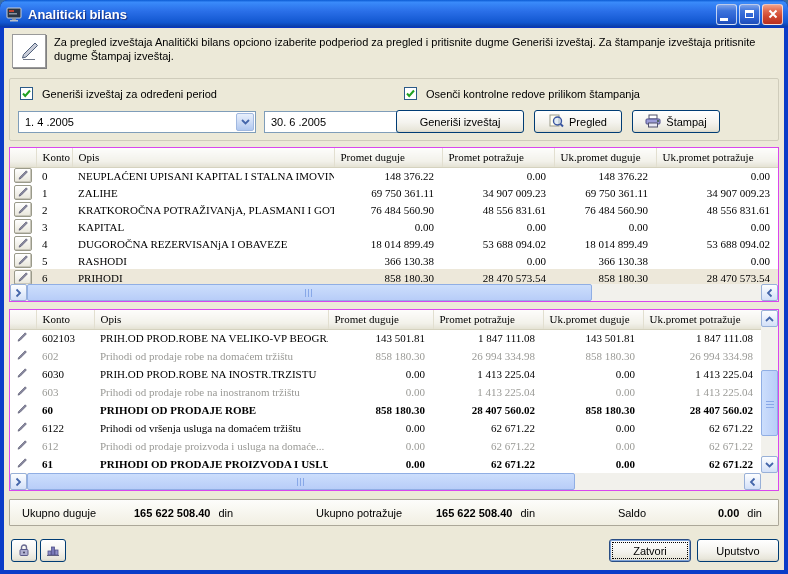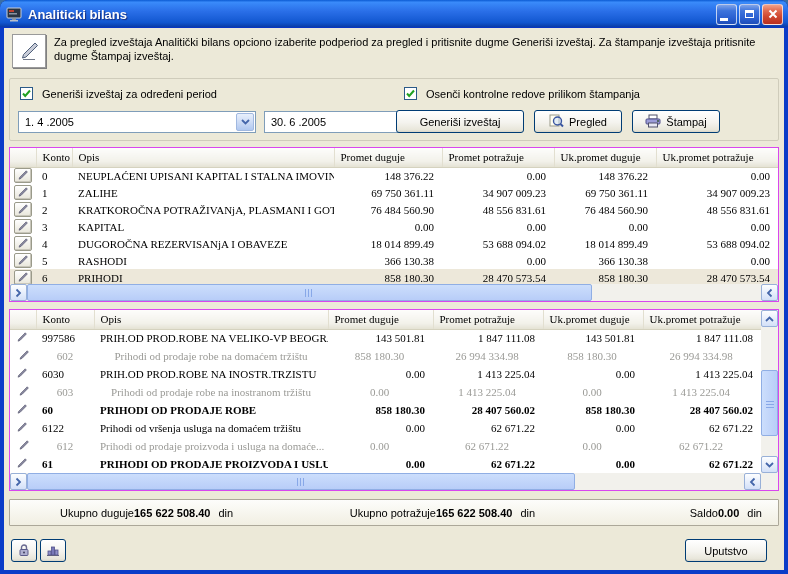--- a/index.html
+++ b/index.html
@@ -113,21 +113,21 @@
   th:first-child{border-left:none;}
   .grid1 td{height:17px;}
   .grid2 td{height:18px;}
   td{
     padding:0 6px;white-space:nowrap;overflow:hidden;box-sizing:border-box;
     font-size:11px;vertical-align:middle;
   }
   td.c-icon{padding:0 2px 0 4px;}
   td.c-num{text-align:right;padding-right:8px;}
   tr.selected td{background:#ede8da;}
-  tr.muted td{color:#9a9a96;text-align:center;}
+  tr.muted td{color:#9a9a96;}
   tr.bold td{font-weight:bold;}
   .pencil{display:inline-flex;align-items:center;justify-content:center;width:16px;height:13px;}
   .pencil-btn{
     background:linear-gradient(180deg,#ffffff,#e8e6da);
     border:1px solid #9a9a8a;border-radius:2px;
     box-shadow:inset -1px -1px 0 #c8c6ba;
   }
 
   
   .hscroll{
@@ -170,34 +170,34 @@
 
   
   .totals{
     height:27px;margin-top:8px;
     border:1px solid #aca899;border-radius:1px;
     background:linear-gradient(180deg,#fdfdfb,#f1efe2);
     display:flex;align-items:center;justify-content:space-between;
     padding:0 16px 0 12px;box-sizing:border-box;
   }
   .tot-group{display:flex;align-items:baseline;}
-  .tot-label{min-width:112px;text-align:right;}
+  .tot-label{min-width:112px;}
   .tot-val{font-weight:bold;}
   .tot-unit{margin-left:8px;}
   .g2 .tot-label{min-width:120px;}
   .g3 .tot-label{min-width:100px;}
 
   
   .footer{position:relative;height:28px;margin-top:11px;}
   .mini-btn{position:absolute;top:2px;width:26px;height:23px;padding:0;}
   .mini-lock{left:2px;}
   .mini-chart{left:31px;}
   .btn-close{position:absolute;top:2px;right:88px;width:82px;}
   .btn-close{outline:1px dotted #000;outline-offset:-4px;border-color:#2a4e84;box-shadow:0 0 0 1px #7da2d8 inset;}
-  .btn-help{position:absolute;top:2px;right:12px;width:82px;}
+  .btn-help{position:absolute;top:2px;right:0;width:82px;}
 </style>
 </head>
 <body>
 
 <div class="window">
   <div class="titlebar">
     <span class="app-icon">
       <svg width="17" height="17" viewBox="0 0 17 17">
         <rect x="1" y="2" width="14" height="10" rx="1" fill="#2a3442" stroke="#c8d0dc" stroke-width="1"></rect>
         <rect x="3" y="4" width="5" height="2" fill="#c04030"></rect>
@@ -453,21 +453,21 @@
               <th>Uk.promet potražuje</th>
             </tr>
           </thead>
           <tbody>
               <tr class="">
                 <td class="c-icon"><span class="pencil">
                     <svg width="10" height="11" viewBox="0 0 10 11">
                       <path d="M8.2 0.8 L9.4 2 L3 8.4 L1 9.2 L1.8 7.2 Z" fill="#8a8aa0" stroke="#50506a" stroke-width="0.6"></path>
                     </svg>
                   </span></td>
-                <td class="c-konto">997586</td>
+                <td class="c-konto">602103</td>
                 <td class="c-opis">PRIH.OD PROD.ROBE NA VELIKO-VP BEOGRAD</td>
                 <td class="c-num">143 501.81</td>
                 <td class="c-num">1 847 111.08</td>
                 <td class="c-num">143 501.81</td>
                 <td class="c-num">1 847 111.08</td>
               </tr>
               <tr class="muted">
                 <td class="c-icon"><span class="pencil">
                     <svg width="10" height="11" viewBox="0 0 10 11">
                       <path d="M8.2 0.8 L9.4 2 L3 8.4 L1 9.2 L1.8 7.2 Z" fill="#8a8aa0" stroke="#50506a" stroke-width="0.6"></path>
@@ -621,19 +621,22 @@
         </svg>
       </button>
       <button class="xp-btn mini-btn mini-chart">
         <svg width="14" height="13" viewBox="0 0 14 13">
           <rect x="2" y="7" width="3" height="4" fill="#9090c8" stroke="#50508a" stroke-width="0.8"></rect>
           <rect x="5.5" y="3" width="3" height="8" fill="#7878b8" stroke="#50508a" stroke-width="0.8"></rect>
           <rect x="9" y="6" width="3" height="5" fill="#9090c8" stroke="#50508a" stroke-width="0.8"></rect>
           <path d="M1 11.5 H13" stroke="#606080" stroke-width="1"></path>
         </svg>
       </button>
+      <button class="xp-btn btn-close">
+        <span>Zatvori</span>
+      </button>
       <button class="xp-btn btn-help">
         <span>Uputstvo</span>
       </button>
     </div>
 
   </div>
 </div>
 
 </body></html>

